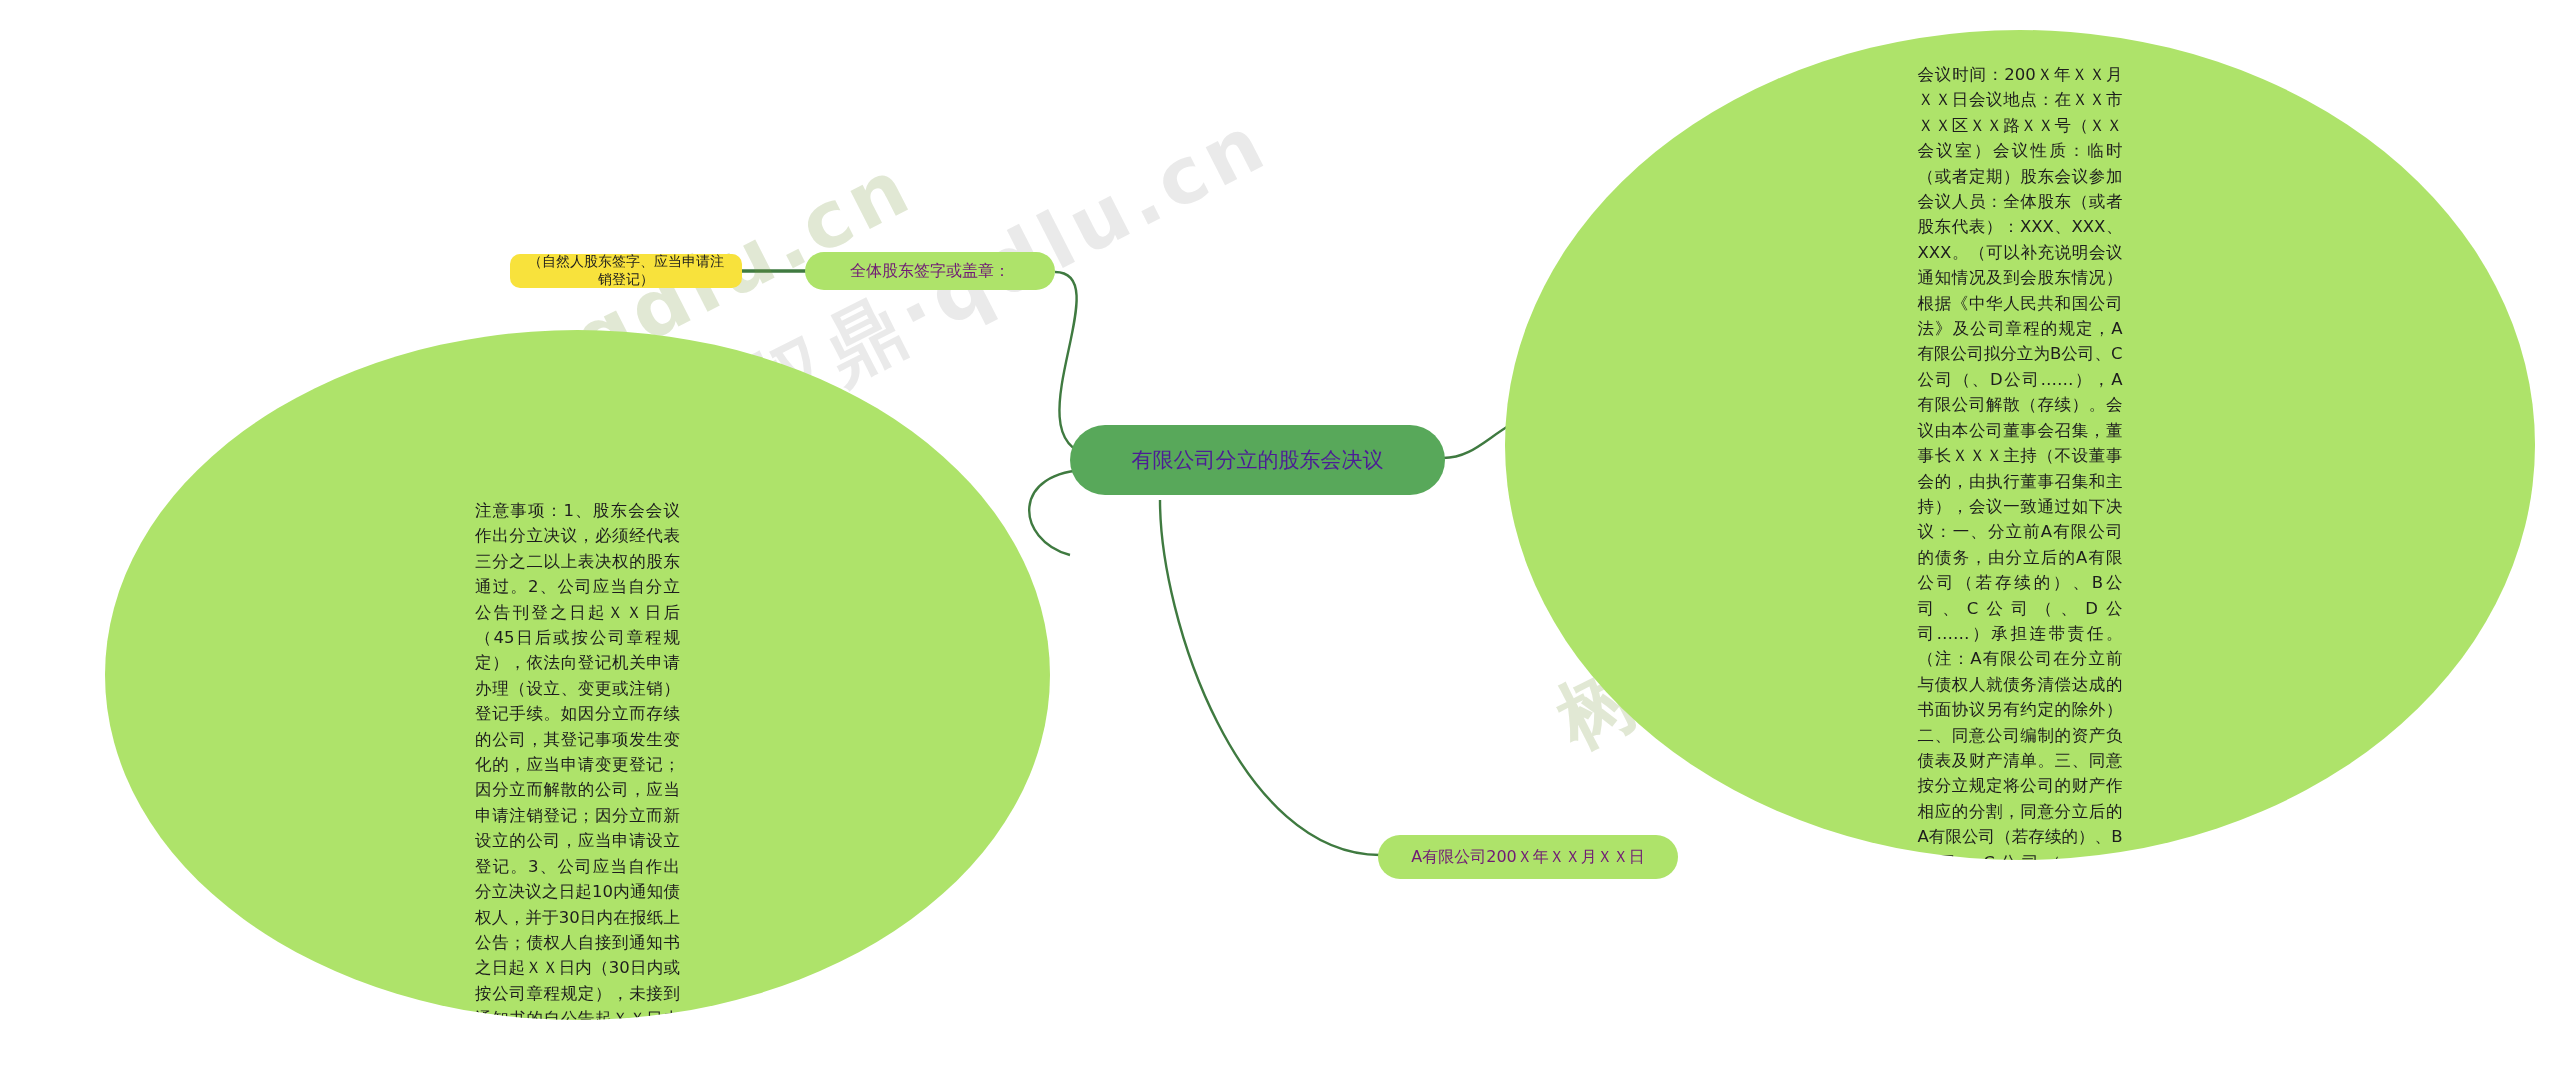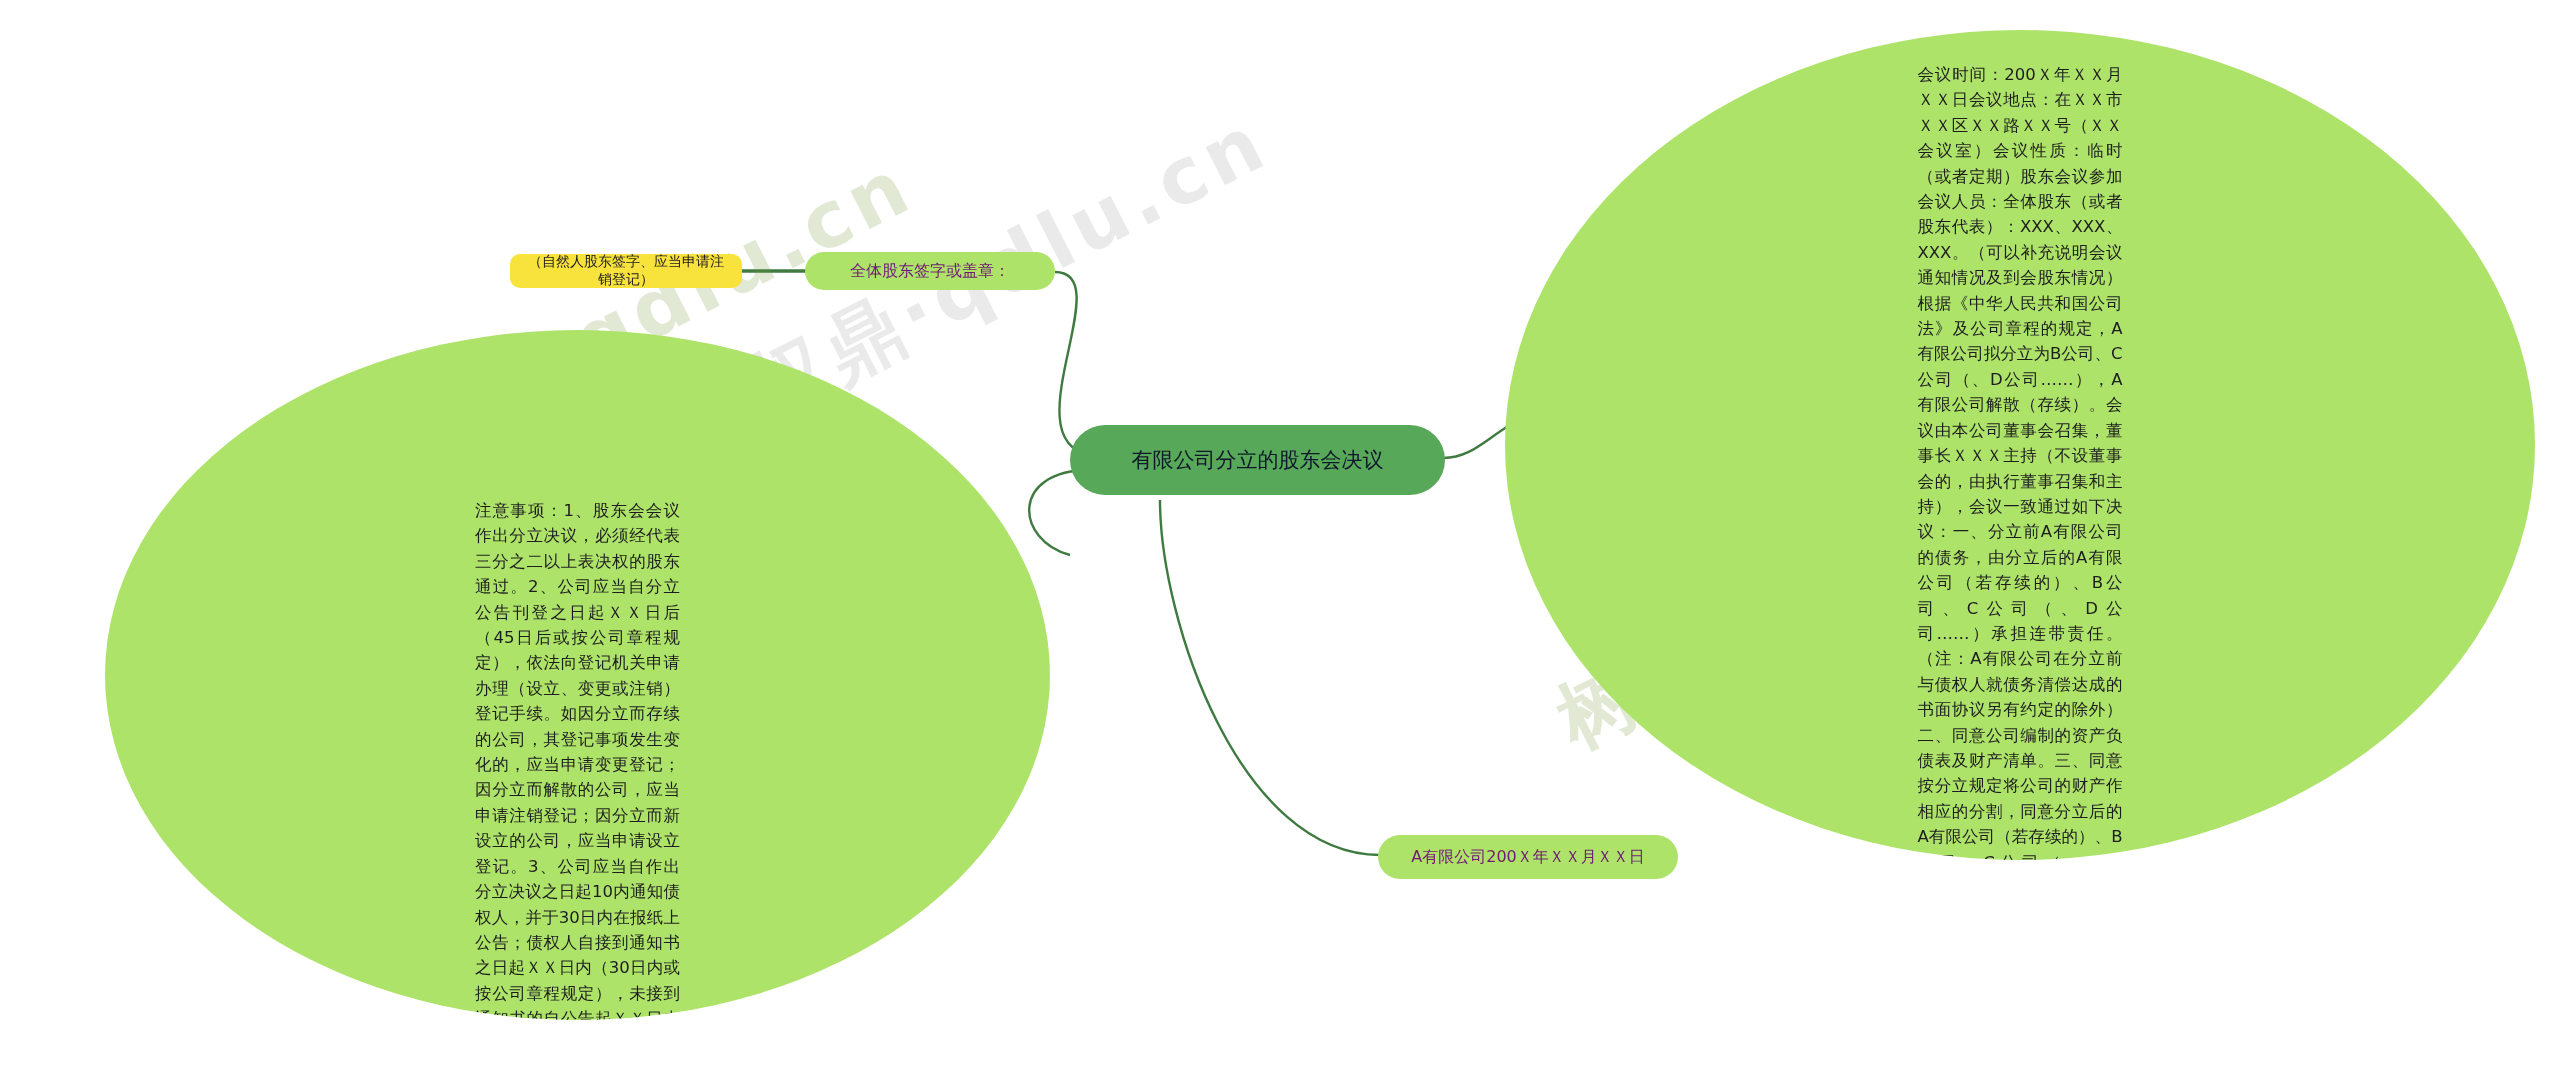--- a/index.html
+++ b/index.html
@@ -69,21 +69,21 @@
   
   .pill {
     border-radius: 40px;
     display: flex;
     align-items: center;
     justify-content: center;
     text-align: center;
   }
   .pill-root {
     background: #58a85a;
-    color: #0f172a;
+    color: #4c1d95;
     font-size: 21px;
     line-height: 29px;
     padding: 6px 18px;
   }
   .pill-green {
     background: #aee36a;
     color: #701a75;
     font-size: 16px;
     padding: 4px 16px;
   }

